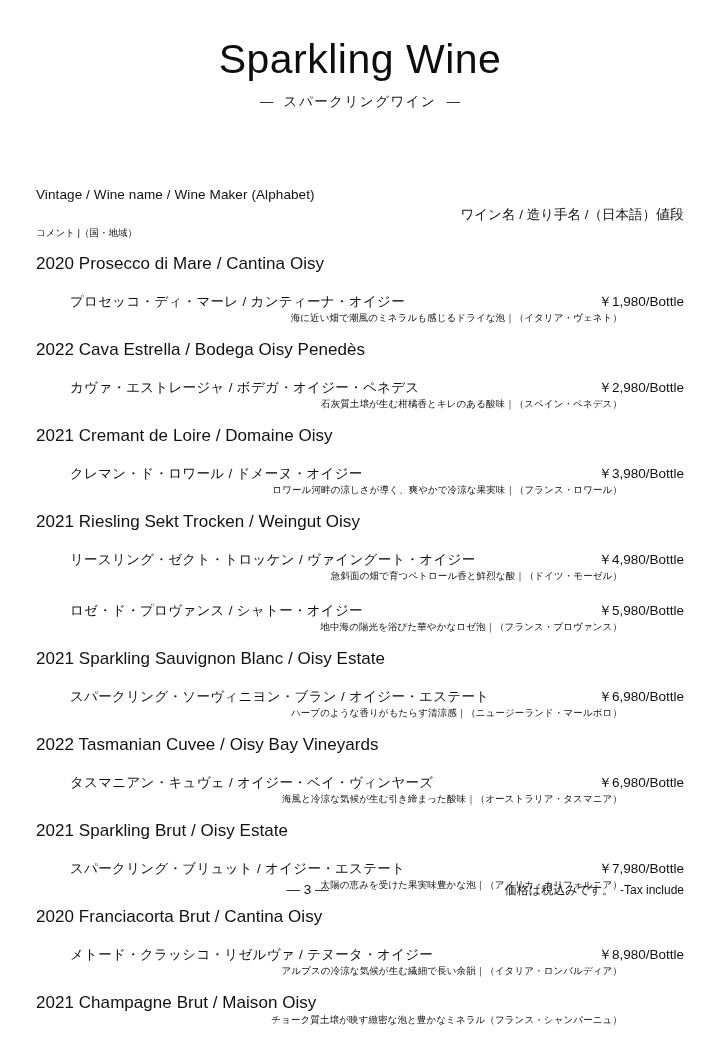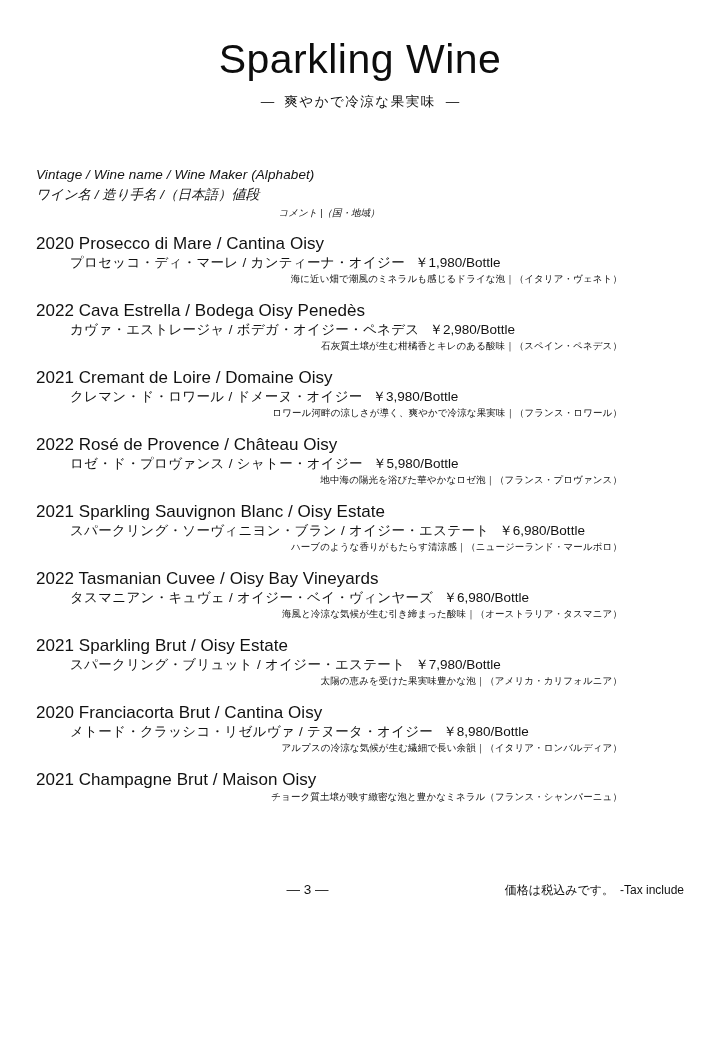--- a/index.html
+++ b/index.html
@@ -41,61 +41,61 @@
     color: #111111;
   }
   .subtitle .dash {
     display: inline-block;
     padding: 0 10px;
     letter-spacing: 0;
   }
 
   
   .legend {
-    margin-top: 56px;
-    font-style: italic;
+    margin-top: 76px;
   }
   .legend-line1 {
     font-size: 13.5px;
     letter-spacing: 0.1px;
   }
   .legend-line2 {
     display: flex;
-    justify-content: flex-start;
+    justify-content: flex-end;
     align-items: baseline;
     font-size: 13.5px;
     margin-top: 4px;
   }
   .legend-price {
     font-size: 14px;
   }
   .legend-note {
-    text-align: center;
+    text-align: left;
     font-size: 9.5px;
     margin-top: 3px;
     padding-right: 62px;
     color: #111111;
   }
 
   
   .items {
     margin-top: 14px;
   }
   .item {
     margin-bottom: 15px;
   }
   .item-en {
     font-size: 17px;
     letter-spacing: 0.05px;
     color: #111111;
   }
   .item-row {
     display: flex;
+    justify-content: space-between;
     align-items: baseline;
-    margin-top: 0;
+    margin-top: 19px;
     padding-left: 34px;
   }
   .item-ja {
     font-size: 13.5px;
     letter-spacing: 0.3px;
   }
   .item-price {
     font-size: 13.5px;
     white-space: nowrap;
     padding-left: 10px;
@@ -134,21 +134,21 @@
   }
 </style>
 </head>
 <body>
 
 <div class="page">
 
   <h1 class="title">Sparkling Wine</h1>
 
   <div class="subtitle">
-    <span class="dash">—</span><span>爽やかで冷涼な果実味</span><span class="dash">—</span>
+    <span class="dash">—</span><span>スパークリングワイン</span><span class="dash">—</span>
   </div>
 
   <div class="legend">
     <div class="legend-line1">Vintage /  Wine name / Wine Maker (Alphabet)</div>
     <div class="legend-line2">
       <span>ワイン名 / 造り手名 /（日本語）</span>
       <span class="legend-price">値段</span>
     </div>
     <div class="legend-note">コメント |（国・地域）</div>
   </div>
@@ -175,23 +175,30 @@
 
     <div class="item">
       <div class="item-en">2021 Cremant de Loire / Domaine Oisy</div>
       <div class="item-row">
         <span class="item-ja">クレマン・ド・ロワール / ドメーヌ・オイジー</span>
         <span class="item-price">￥3,980/Bottle</span>
       </div>
       <div class="item-comment">ロワール河畔の涼しさが導く、爽やかで冷涼な果実味｜（フランス・ロワール）</div>
     </div>
 
-
-    <div class="item">
-      <div class="item-en">2022 Rosé de Provence / Château Oisy</div>
+    <div class="item">
+      <div class="item-en">2021 Riesling Sekt Trocken / Weingut Oisy</div>
+      <div class="item-row">
+        <span class="item-ja">リースリング・ゼクト・トロッケン / ヴァイングート・オイジー</span>
+        <span class="item-price">￥4,980/Bottle</span>
+      </div>
+      <div class="item-comment">急斜面の畑で育つペトロール香と鮮烈な酸｜（ドイツ・モーゼル）</div>
+    </div>
+
+    <div class="item">
       <div class="item-row">
         <span class="item-ja">ロゼ・ド・プロヴァンス / シャトー・オイジー</span>
         <span class="item-price">￥5,980/Bottle</span>
       </div>
       <div class="item-comment">地中海の陽光を浴びた華やかなロゼ泡｜（フランス・プロヴァンス）</div>
     </div>
 
     <div class="item">
       <div class="item-en">2021 Sparkling Sauvignon Blanc / Oisy Estate</div>
       <div class="item-row">

